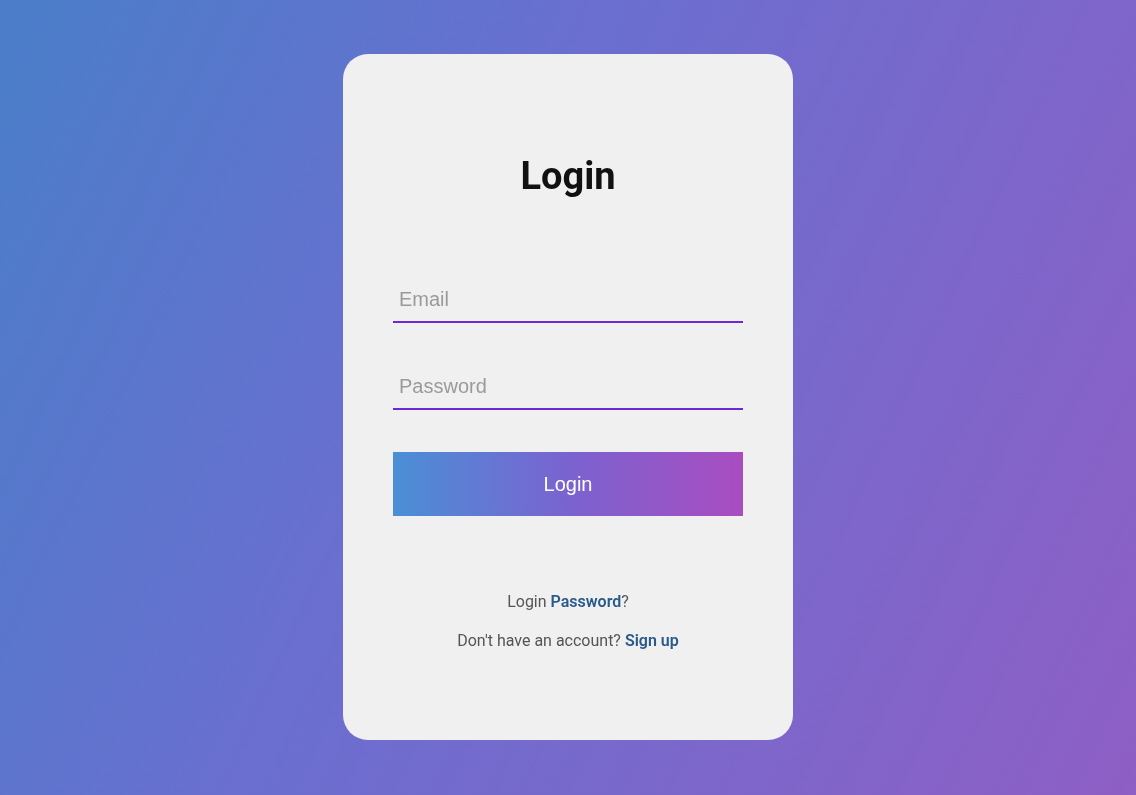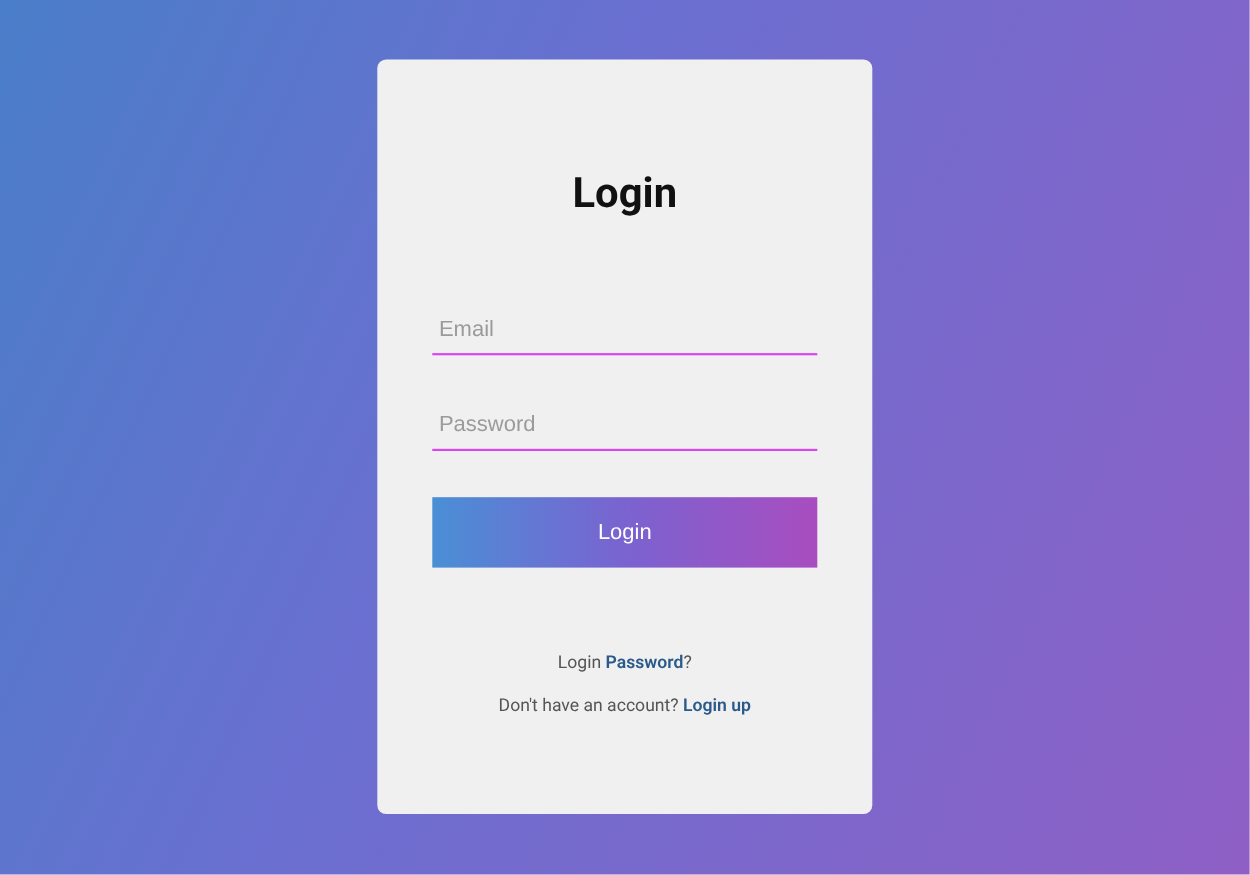--- a/index.html
+++ b/index.html
@@ -13,41 +13,41 @@
       background: linear-gradient(115deg, #4a7ec9 0%, #6a6fd0 40%, #8e5fc5 100%);
       min-height: 795px;
       width: 1136px;
       display: flex;
       justify-content: center;
       align-items: flex-start;
       padding-top: 54px;
     }
     .login-card {
       background: #f0f0f0;
-      border-radius: 8px;
+      border-radius: 25px;
       width: 450px;
       padding: 100px 50px 90px 50px;
       display: flex;
       flex-direction: column;
       align-items: center;
     }
     .login-title {
       font-size: 38px;
       font-weight: 700;
       color: #111;
       margin-bottom: 80px;
     }
     .input-group {
       width: 100%;
       margin-bottom: 42px;
     }
     .text-input {
       width: 100%;
       border: none;
-      border-bottom: 2px solid #d946ef;
+      border-bottom: 2px solid #6d28d9;
       background: transparent;
       font-size: 20px;
       color: #333;
       padding: 10px 6px;
       outline: none;
     }
     .text-input::placeholder {
       color: #9a9a9a;
     }
     .login-button {
@@ -94,16 +94,16 @@
     <input type="password" class="text-input" placeholder="Password" style="">
   </div>
 
   <button class="login-button">Login</button>
 
   <div class="bottom-links">
     <div class="link-row">
       <span>Login </span><a href="#" class="link">Password</a><span>?</span>
     </div>
     <div class="link-row">
-      <span>Don't have an account? </span><a href="#" class="link">Login up</a>
+      <span>Don't have an account? </span><a href="#" class="link">Sign up</a>
     </div>
   </div>
 </div>
 
 </body></html>

